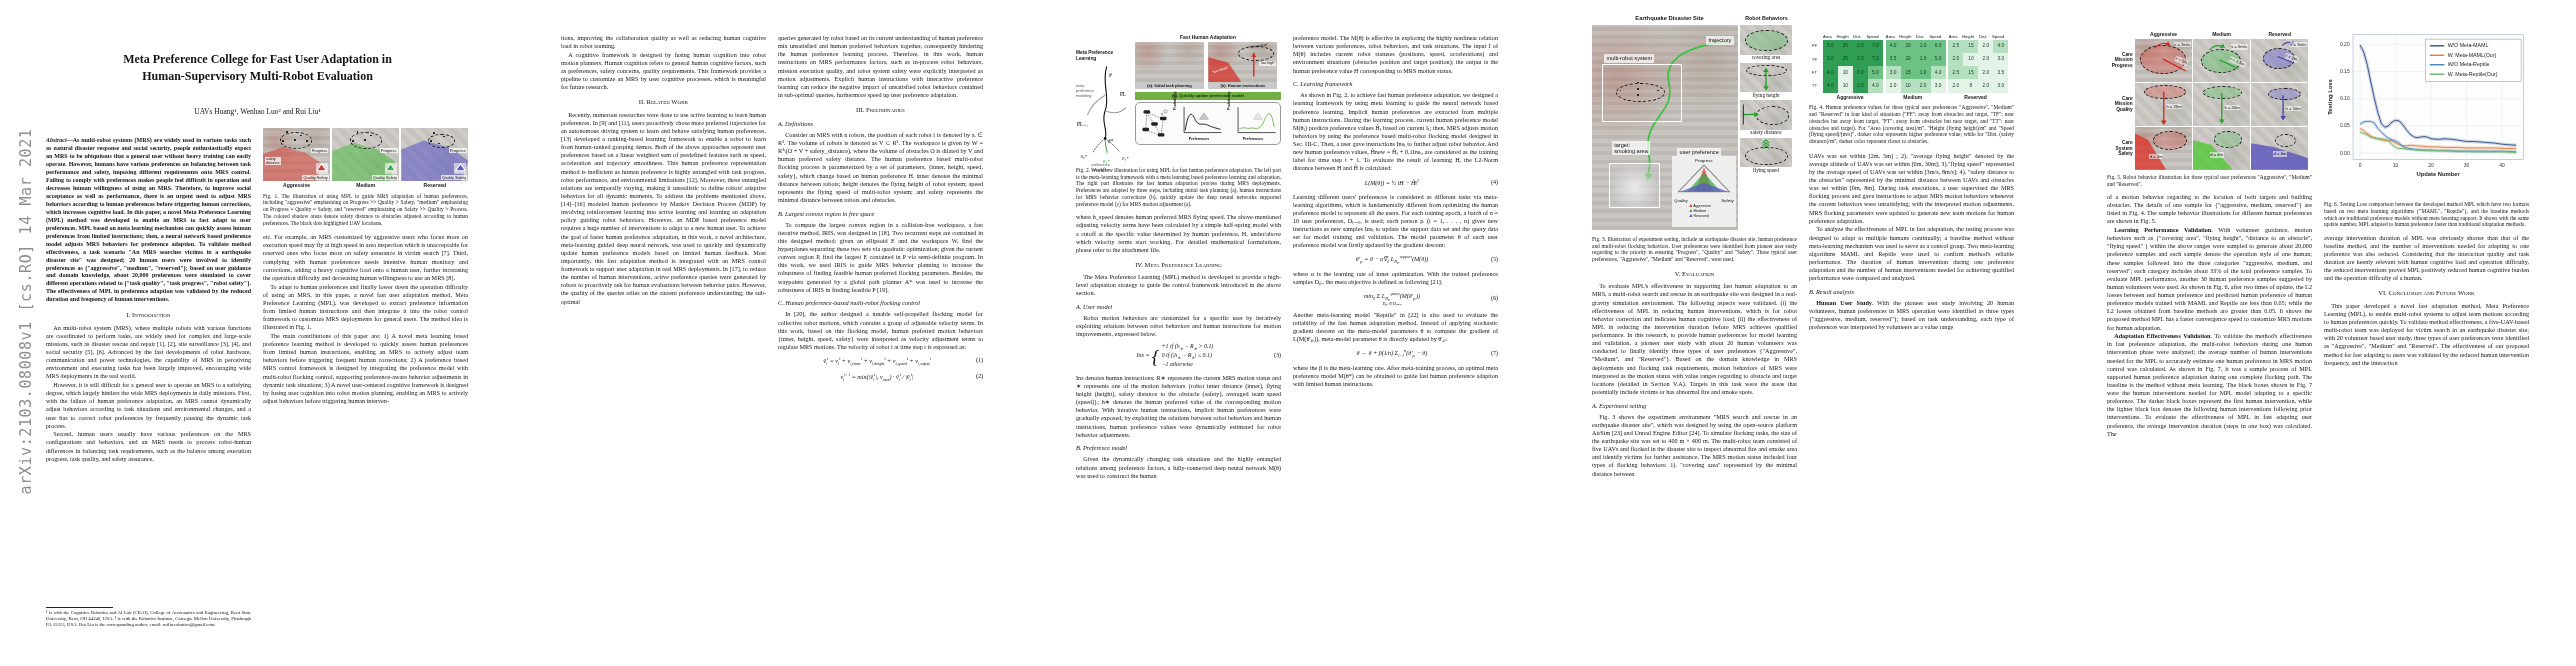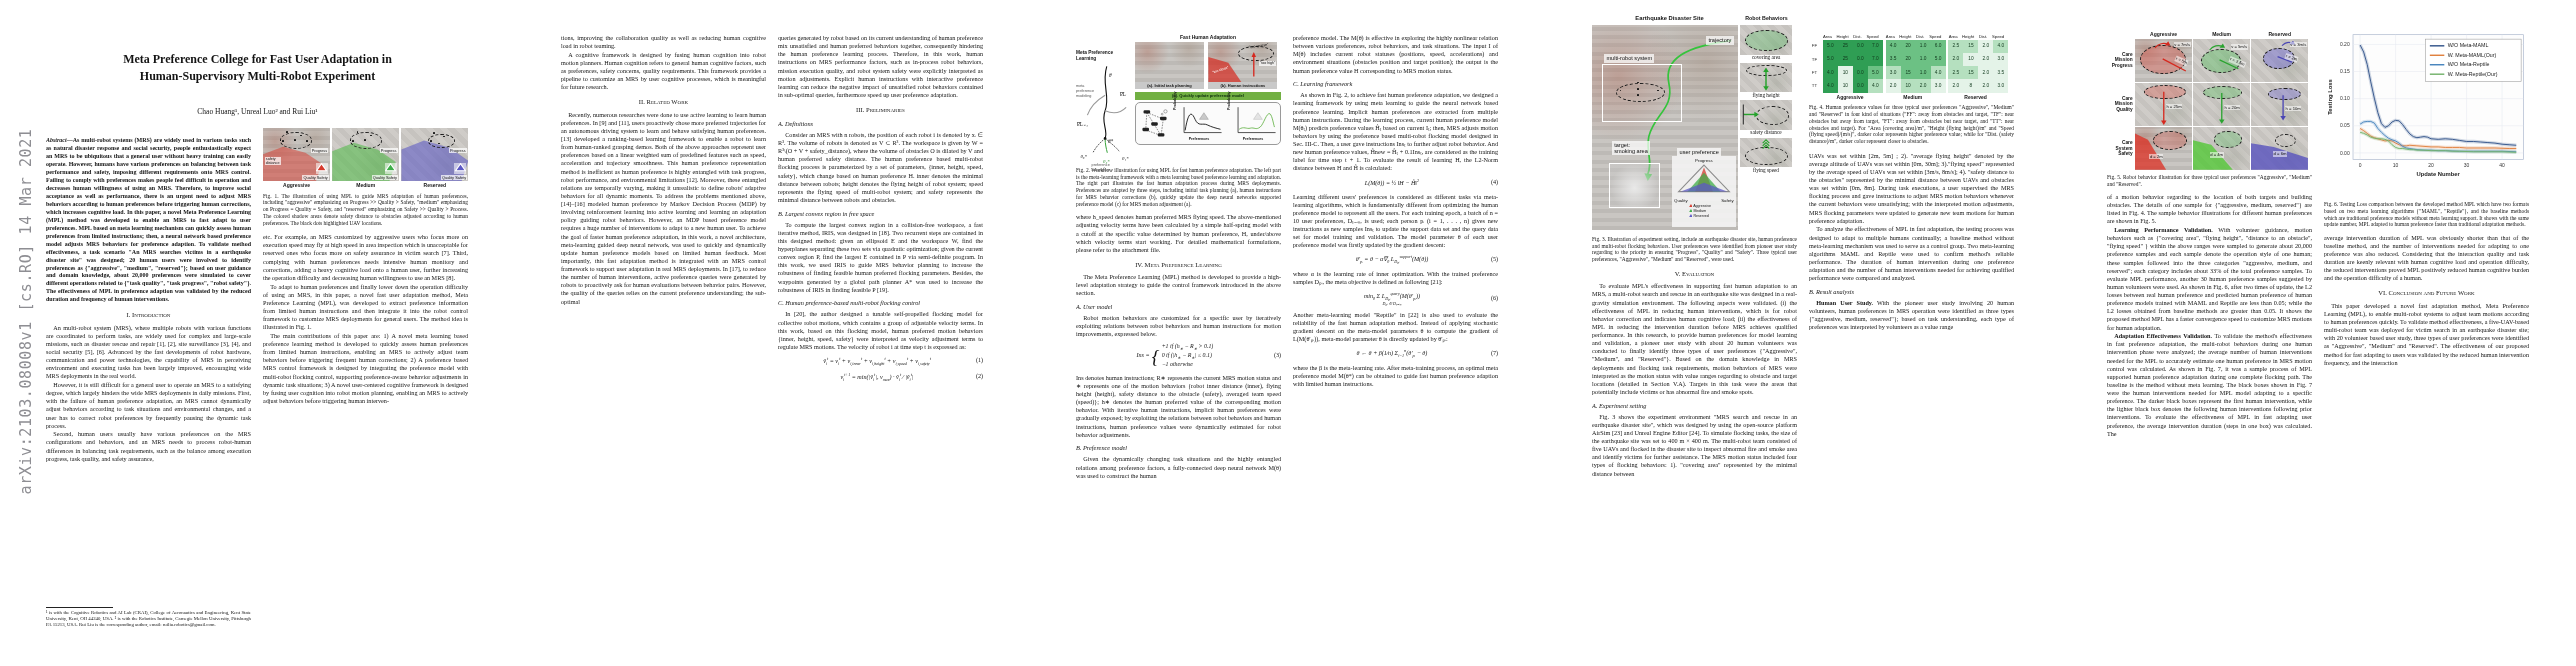--- a/index.html
+++ b/index.html
@@ -72,23 +72,23 @@
 </style>
 </head>
 <body>
 
 <div id="canvas">
 
   <div class="page" style="left:0;">
     <div class="wm">arXiv:2103.08008v1  [cs.RO]  14 Mar 2021</div>
     <div class="title">
       <div>Meta Preference College for Fast User Adaptation in</div>
-      <div>Human-Supervisory Multi-Robot Experiment</div>
-    </div>
-    <div class="authors">Chao Huang¹, Unreal Luo² and Rui Liu¹</div>
+      <div>Human-Supervisory Multi-Robot Evaluation</div>
+    </div>
+    <div class="authors">UAVs Huang¹, Wenhao Luo² and Rui Liu¹</div>
 
     <div class="col" style="left:46px;top:137px;height:467px;">
       <p class="abs noind"><span class="lead">Abstract—</span><span>As multi-robot systems (MRS) are widely used in various tasks such as natural disaster response and social security, people enthusiastically expect an MRS to be ubiquitous that a general user without heavy training can easily operate. However, humans have various preferences on balancing between task performance and safety, imposing different requirements onto MRS control. Failing to comply with preferences makes people feel difficult in operation and decreases human willingness of using an MRS. Therefore, to improve social acceptance as well as performance, there is an urgent need to adjust MRS behaviors according to human preferences before triggering human corrections, which increases cognitive load. In this paper, a novel Meta Preference Learning (MPL) method was developed to enable an MRS to fast adapt to user preferences. MPL based on meta learning mechanism can quickly assess human preferences from limited instructions; then, a neural network based preference model adjusts MRS behaviors for preference adaption. To validate method effectiveness, a task scenario "An MRS searches victims in a earthquake disaster site" was designed; 20 human users were involved to identify preferences as {"aggressive", "medium", "reserved"}; based on user guidance and domain knowledge, about 20,000 preferences were simulated to cover different operations related to {"task quality", "task progress", "robot safety"}. The effectiveness of MPL in preference adaption was validated by the reduced duration and frequency of human interventions.</span></p>
       <div class="sech">I. Introduction</div>
       <p>An multi-robot system (MRS), where multiple robots with various functions are coordinated to perform tasks, are widely used for complex and large-scale missions, such as disaster rescue and repair [1], [2], site surveillance [3], [4], and social security [5], [6]. Advanced by the fast developments of robot hardware, communication and power technologies, the capability of MRS in perceiving environment and executing tasks has been largely improved, encouraging wide MRS deployments in the real world.</p>
       <p>However, it is still difficult for a general user to operate an MRS to a satisfying degree, which largely hinders the wide MRS deployments in daily missions. First, with the failure of human preference adaptation, an MRS cannot dynamically adjust behaviors according to task situations and environmental changes, and a user has to correct robot preferences by frequently pausing the dynamic task process.</p>
       <p>Second, human users usually have various preferences on the MRS configurations and behaviors, and an MRS needs to process robot-human differences in balancing task requirements, such as the balance among execution progress, task quality, and safety assurance,</p>
     </div>
     <div style="position:absolute;left:46px;top:605px;width:205px;">
       <div class="rule"></div>

